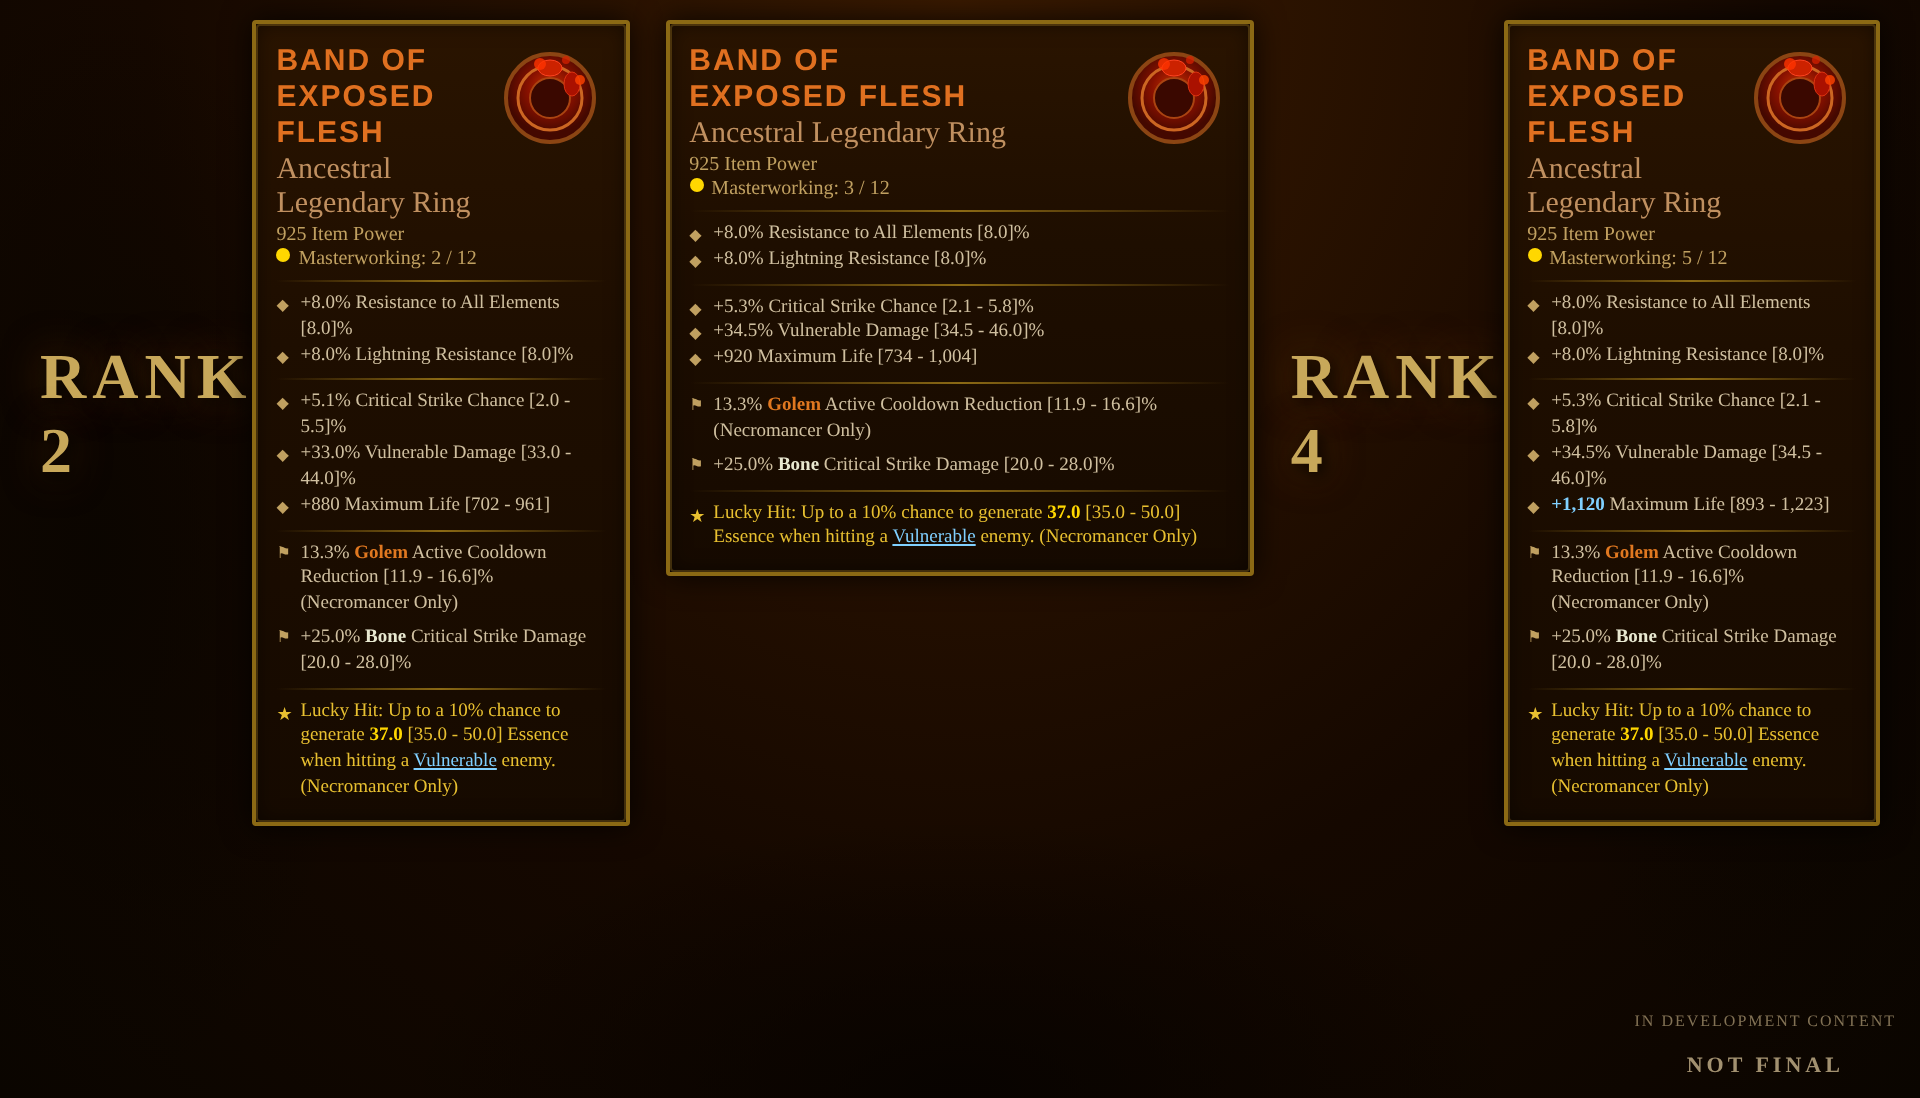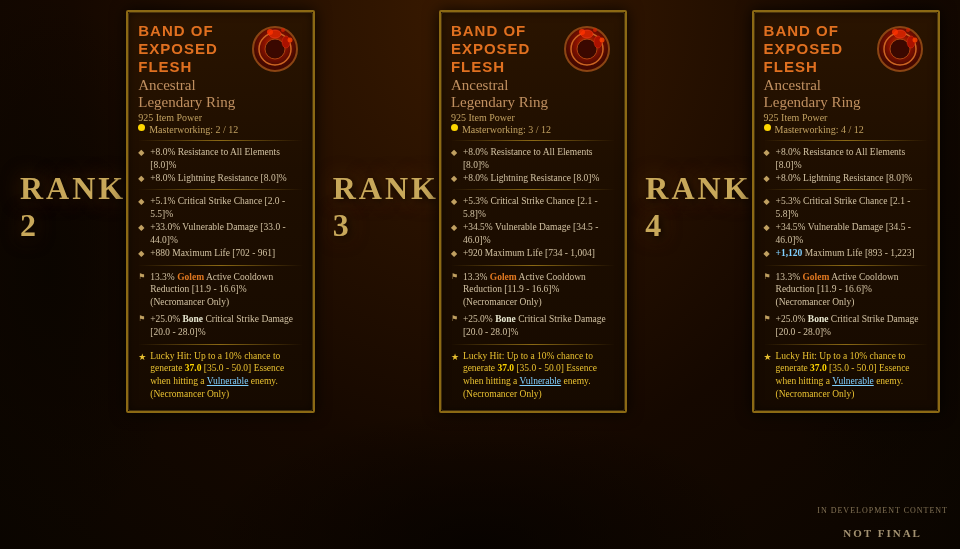--- a/index.html
+++ b/index.html
@@ -339,21 +339,20 @@
         <div class="lucky-section">
           <div class="lucky-text">
             <span class="star">★</span>
             Lucky Hit: Up to a 10% chance to generate <span class="stat-highlight-gold">37.0</span> [35.0 - 50.0] Essence when hitting a <span class="stat-underline">Vulnerable</span> enemy. (Necromancer Only)
           </div>
         </div>
       </div>
     </div>
 
     <div class="rank-column">
-      <div class="rank-title">Rank 3</div>
       <div class="card">
         <div class="card-header">
           <div class="card-title-section">
             <div class="card-title">
               <span>Band of</span><br>
               <span>Exposed Flesh</span>
             </div>
             <div class="card-subtitle">Ancestral Legendary Ring</div>
             <div class="card-power">925 Item Power</div>
             <div class="card-masterworking">
@@ -436,21 +435,21 @@
         <div class="card-header">
           <div class="card-title-section">
             <div class="card-title">
               <span>Band of</span><br>
               <span>Exposed Flesh</span>
             </div>
             <div class="card-subtitle">Ancestral Legendary Ring</div>
             <div class="card-power">925 Item Power</div>
             <div class="card-masterworking">
               <span class="mw-dot"></span>
-              <span>Masterworking: 4 / 12</span>
+              <span>Masterworking: 5 / 12</span>
             </div>
           </div>
           <div class="ring-icon">
             <svg class="ring-svg" viewBox="0 0 55 55" xmlns="http://www.w3.org/2000/svg">
               <defs>
                 <radialGradient id="ringGrad4" cx="50%" cy="40%" r="50%">
                   <stop offset="0%" stop-color="#cc3300"></stop>
                   <stop offset="50%" stop-color="#881100"></stop>
                   <stop offset="100%" stop-color="#440800"></stop>
                 </radialGradient>

